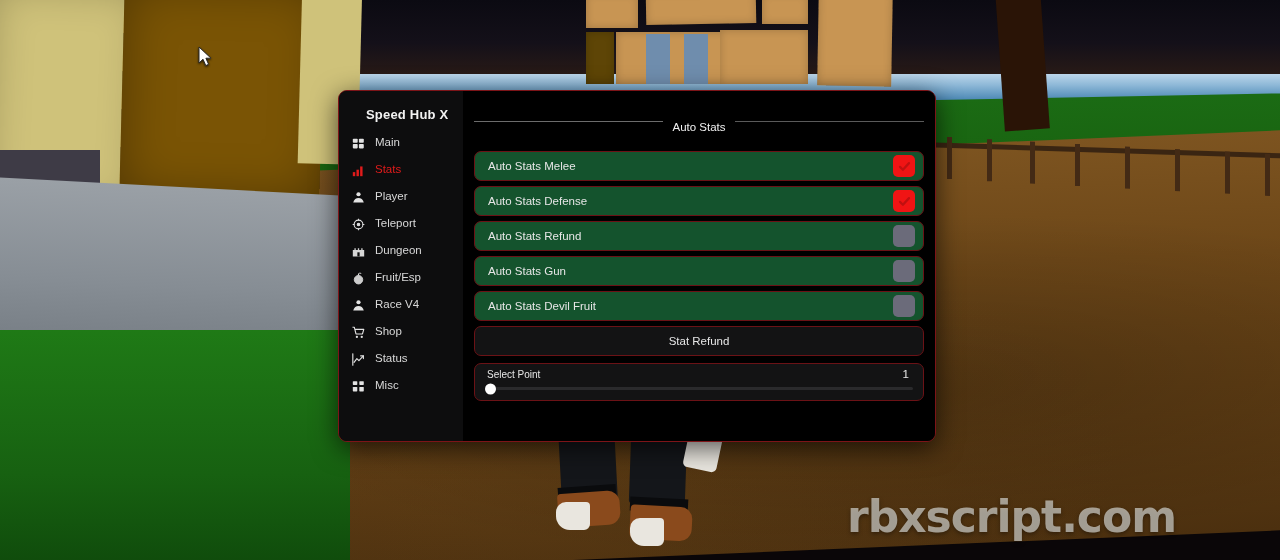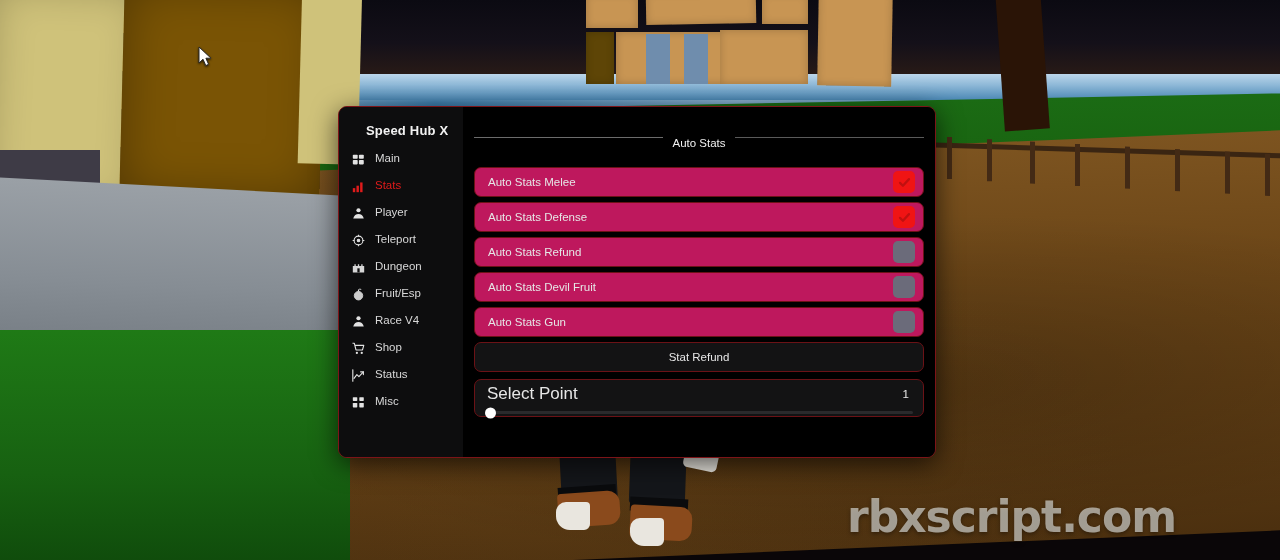--- a/index.html
+++ b/index.html
@@ -115,21 +115,20 @@
   }
 
   
   #panel{
     position:absolute; left:338px; top:90px; width:598px; height:352px;
     background:#0b0b0c;
     border:1px solid #7d1418;
     border-radius:9px;
     display:flex; overflow:hidden; z-index:30;
     box-shadow:0 6px 26px rgba(0,0,0,.65);
-    margin-top:16px;
   }
 
   
   #sidebar{
     width:124px; flex:0 0 124px; background:#0d0d0e;
     padding-top:4px; position:relative;
   }
   .brand{
     color:#f2f2f2; font-size:13px; font-weight:bold;
     padding:12px 0 14px 27px; letter-spacing:.2px;
@@ -160,21 +159,21 @@
   }
   .section-head .line{ height:1px; background:#6c6c6c; flex:1; }
   .section-head .line.right{ background:#5a5a5a; }
   .section-head .title{
     color:#f0f0f0; font-size:11.5px; white-space:nowrap;
   }
 
   .row{
     position:relative;
     height:30px; margin-bottom:5px;
-    background:#be185d;
+    background:#14532d;
     border:1px solid #6b1216;
     border-radius:7px;
     display:flex; align-items:center; justify-content:space-between;
     padding:0 8px 0 13px;
     cursor:pointer;
   }
   .row .label{ color:#e6e6e6; font-size:11.5px; }
 
   .cbox{
     width:22px; height:22px; border-radius:5px;
@@ -198,21 +197,21 @@
 
   .slider-box{
     height:38px;
     background:#131314;
     border:1px solid #6b1216;
     border-radius:7px;
     padding:4px 10px 0 12px;
     cursor:pointer;
   }
   .slider-top{ display:flex; justify-content:space-between; align-items:center; }
-  .slider-top .sl-label{ color:#e6e6e6; font-size:17px; }
+  .slider-top .sl-label{ color:#e6e6e6; font-size:10px; }
   .slider-top .sl-val{ color:#e6e6e6; font-size:11.5px; padding-right:4px; }
   .track{
     position:relative; margin-top:7px;
     height:3px; background:#2a2a2c; border-radius:2px;
   }
   .knob{
     position:absolute; left:0; top:50%; transform:translate(-2px,-50%);
     width:11px; height:11px; border-radius:50%;
     background:#ffffff;
   }
@@ -414,25 +413,25 @@
                 <path d="M3.2 8.4 L6.3 11.4 L12.8 4.4"></path>
               </svg>
             </span>
           </span>
         </div>
         <div class="row">
           <span class="label">Auto Stats Refund</span>
           <span class="cbox"></span>
         </div>
         <div class="row">
+          <span class="label">Auto Stats Gun</span>
+          <span class="cbox"></span>
+        </div>
+        <div class="row">
           <span class="label">Auto Stats Devil Fruit</span>
-          <span class="cbox"></span>
-        </div>
-        <div class="row">
-          <span class="label">Auto Stats Gun</span>
           <span class="cbox"></span>
         </div>
       </div>
 
     <div class="btn-row">
       <span>Stat Refund</span>
     </div>
 
     <div class="slider-box">
       <div class="slider-top">

